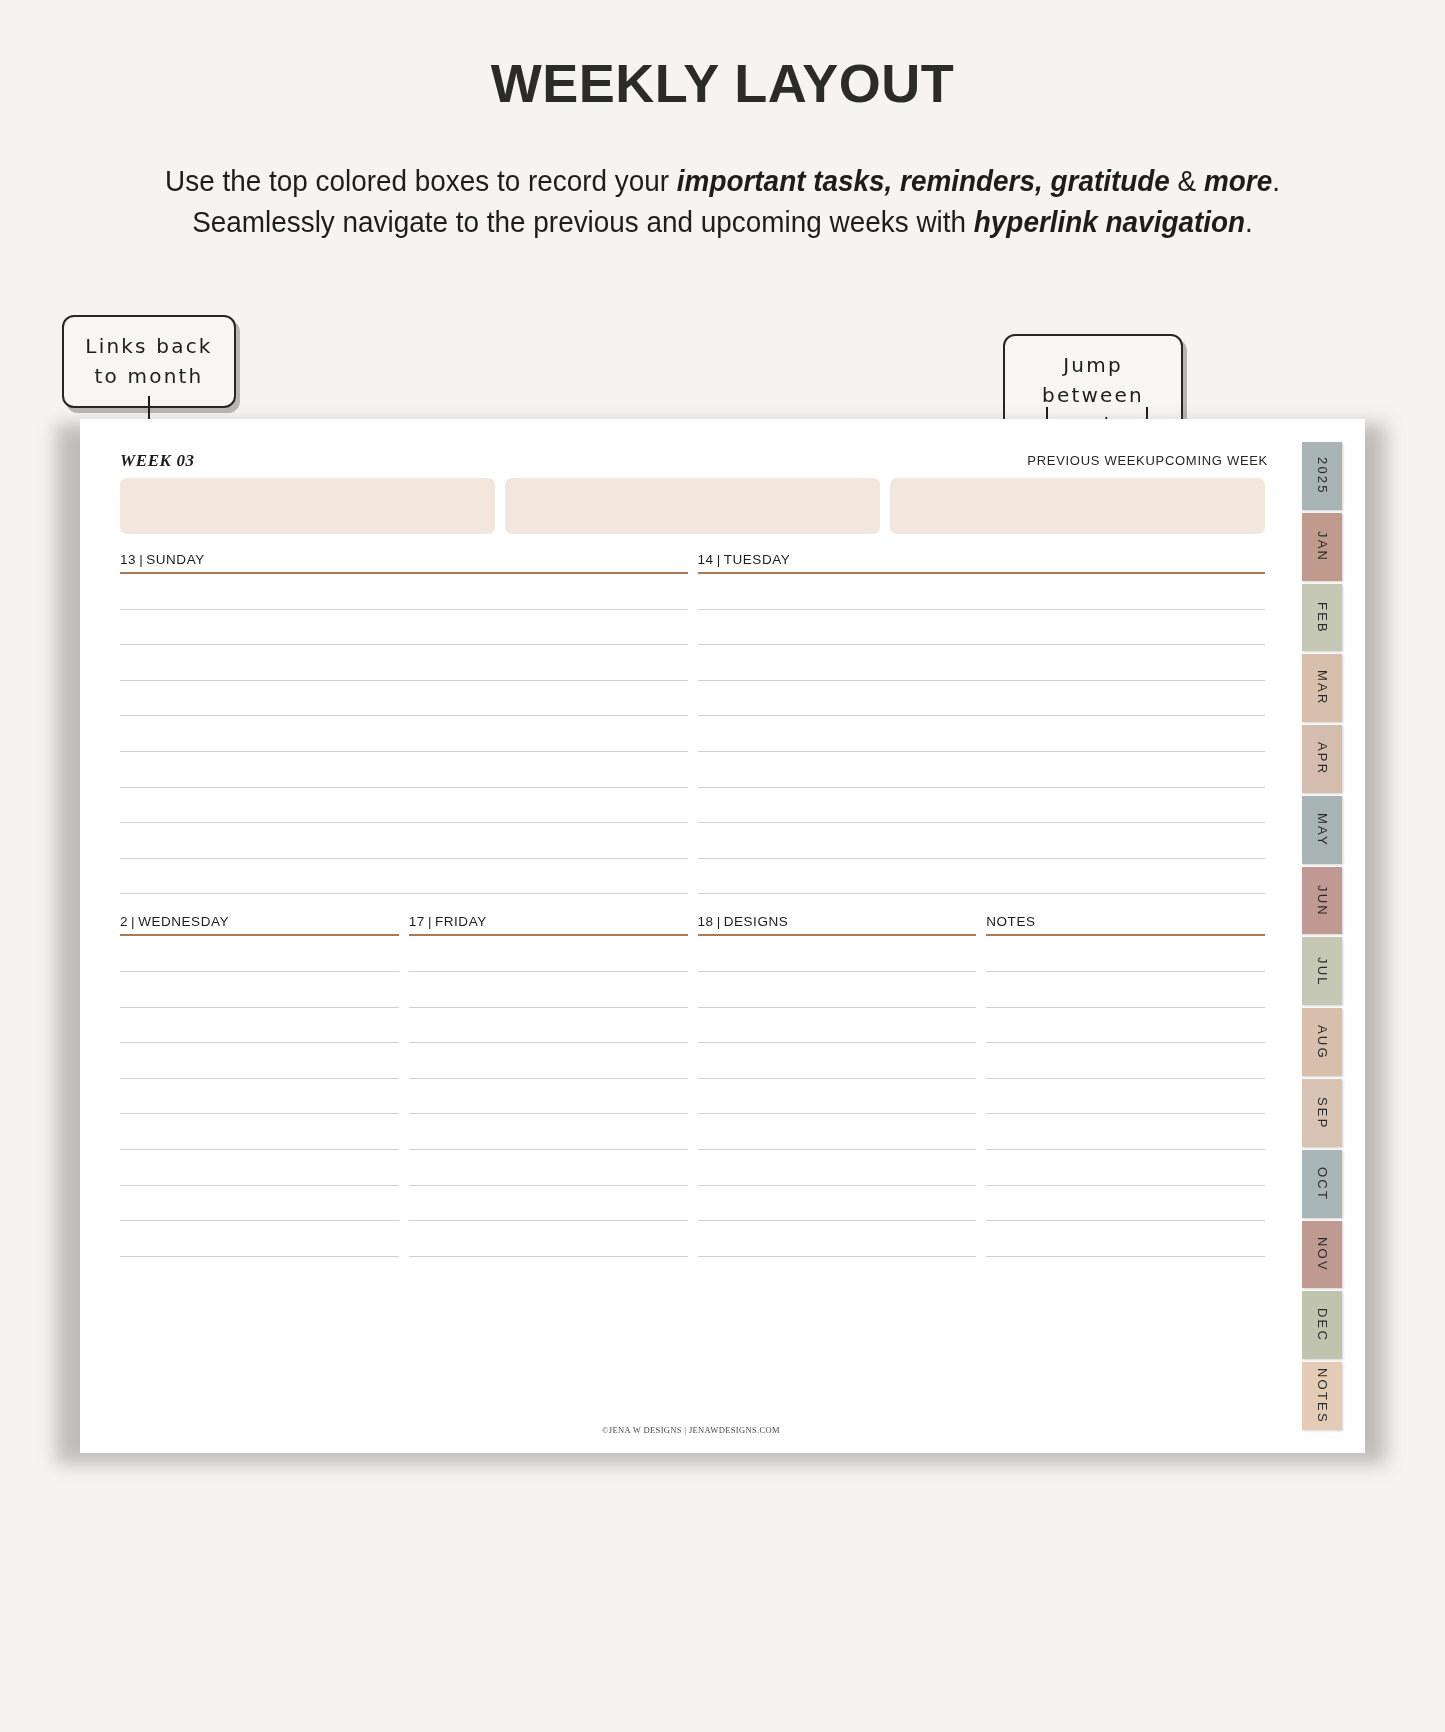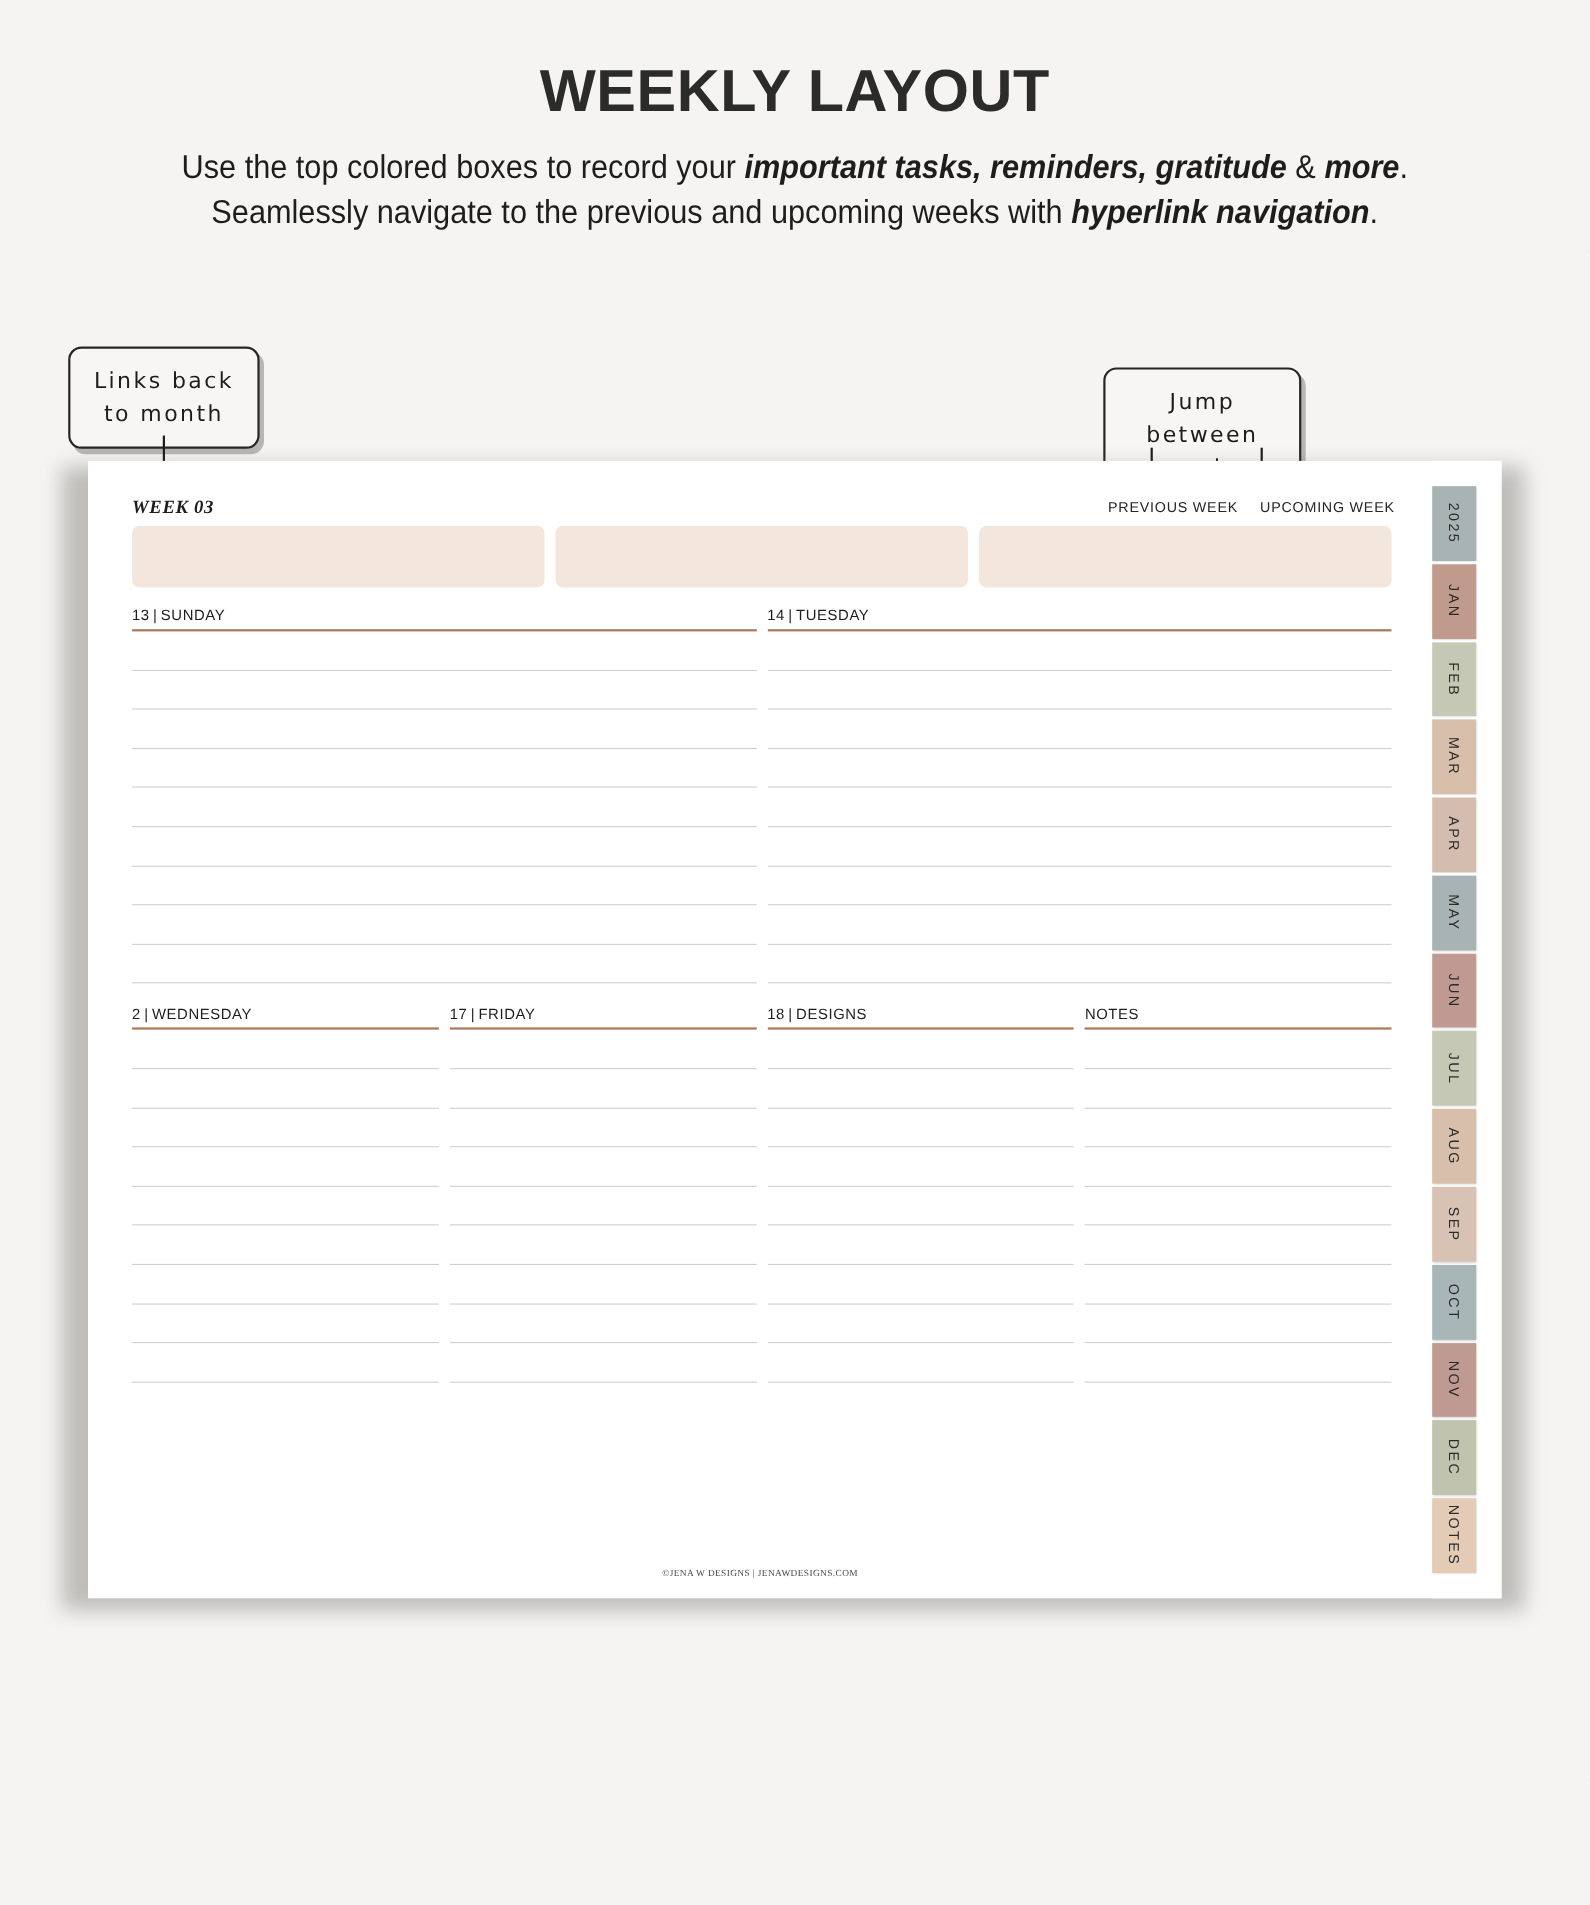--- a/index.html
+++ b/index.html
@@ -23,21 +23,21 @@
     width: 1445px;
     text-align: center;
     font-family: "Liberation Sans", sans-serif;
     font-weight: bold;
     font-size: 54px;
     letter-spacing: 0.5px;
     color: #2b2b29;
   }
   .subtitle-block {
     position: absolute;
-    top: 132px;
+    top: 160px;
     left: 0;
     width: 1445px;
     text-align: center;
     color: #1d1d1b;
   }
   .subtitle-line {
     font-family: "Liberation Sans Narrow", "Liberation Sans", sans-serif;
     font-size: 30px;
     line-height: 41px;
     white-space: nowrap;
@@ -146,21 +146,21 @@
     letter-spacing: 0.9px;
     color: #1d1d1b;
     transform: scaleX(0.94);
     transform-origin: left;
   }
   .week-nav {
     position: absolute;
     right: 34px;
     top: 34px;
     display: flex;
-    gap: 20px;
+    gap: 0;
     font-family: "Liberation Sans Narrow", "Liberation Sans", sans-serif;
     font-size: 13px;
     letter-spacing: 0.7px;
     color: #26262a;
   }
   .week-nav span { cursor: pointer; }
 
   .top-boxes {
     position: absolute;
     left: 40px;

